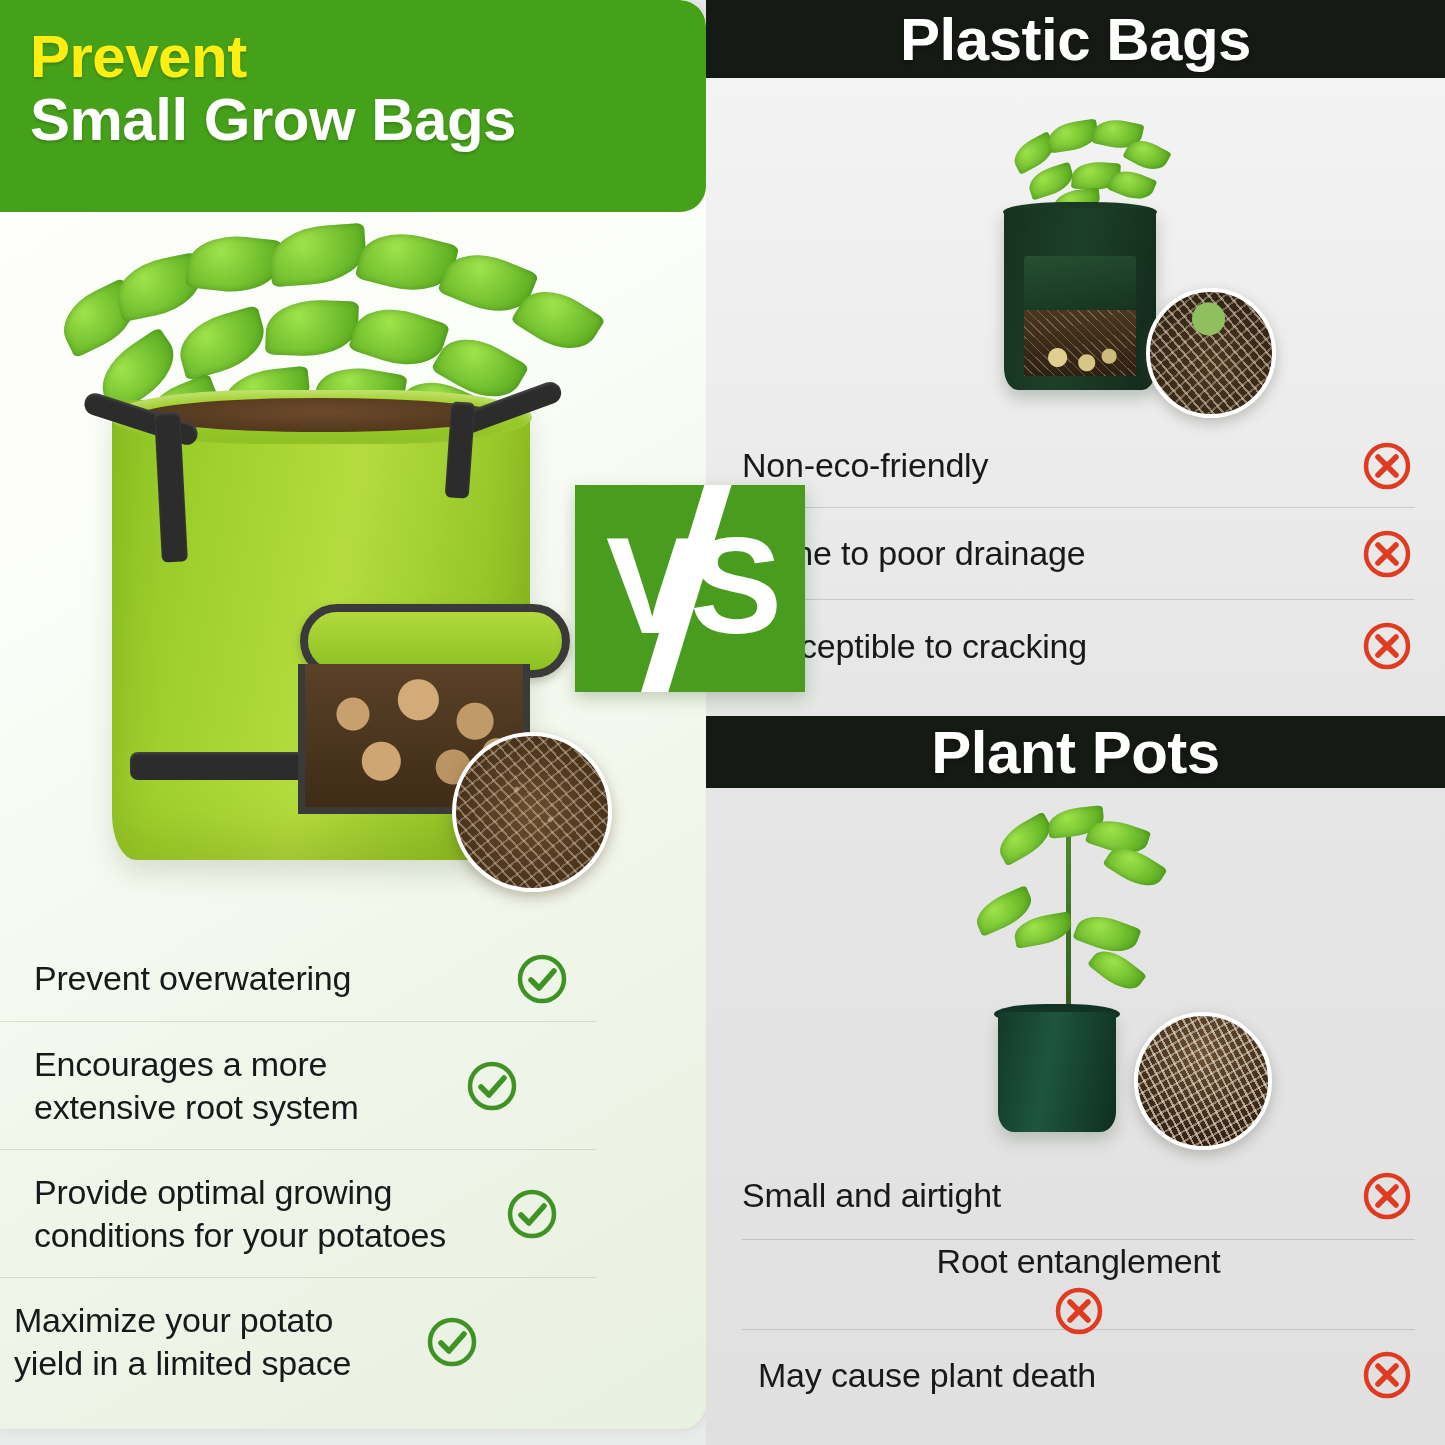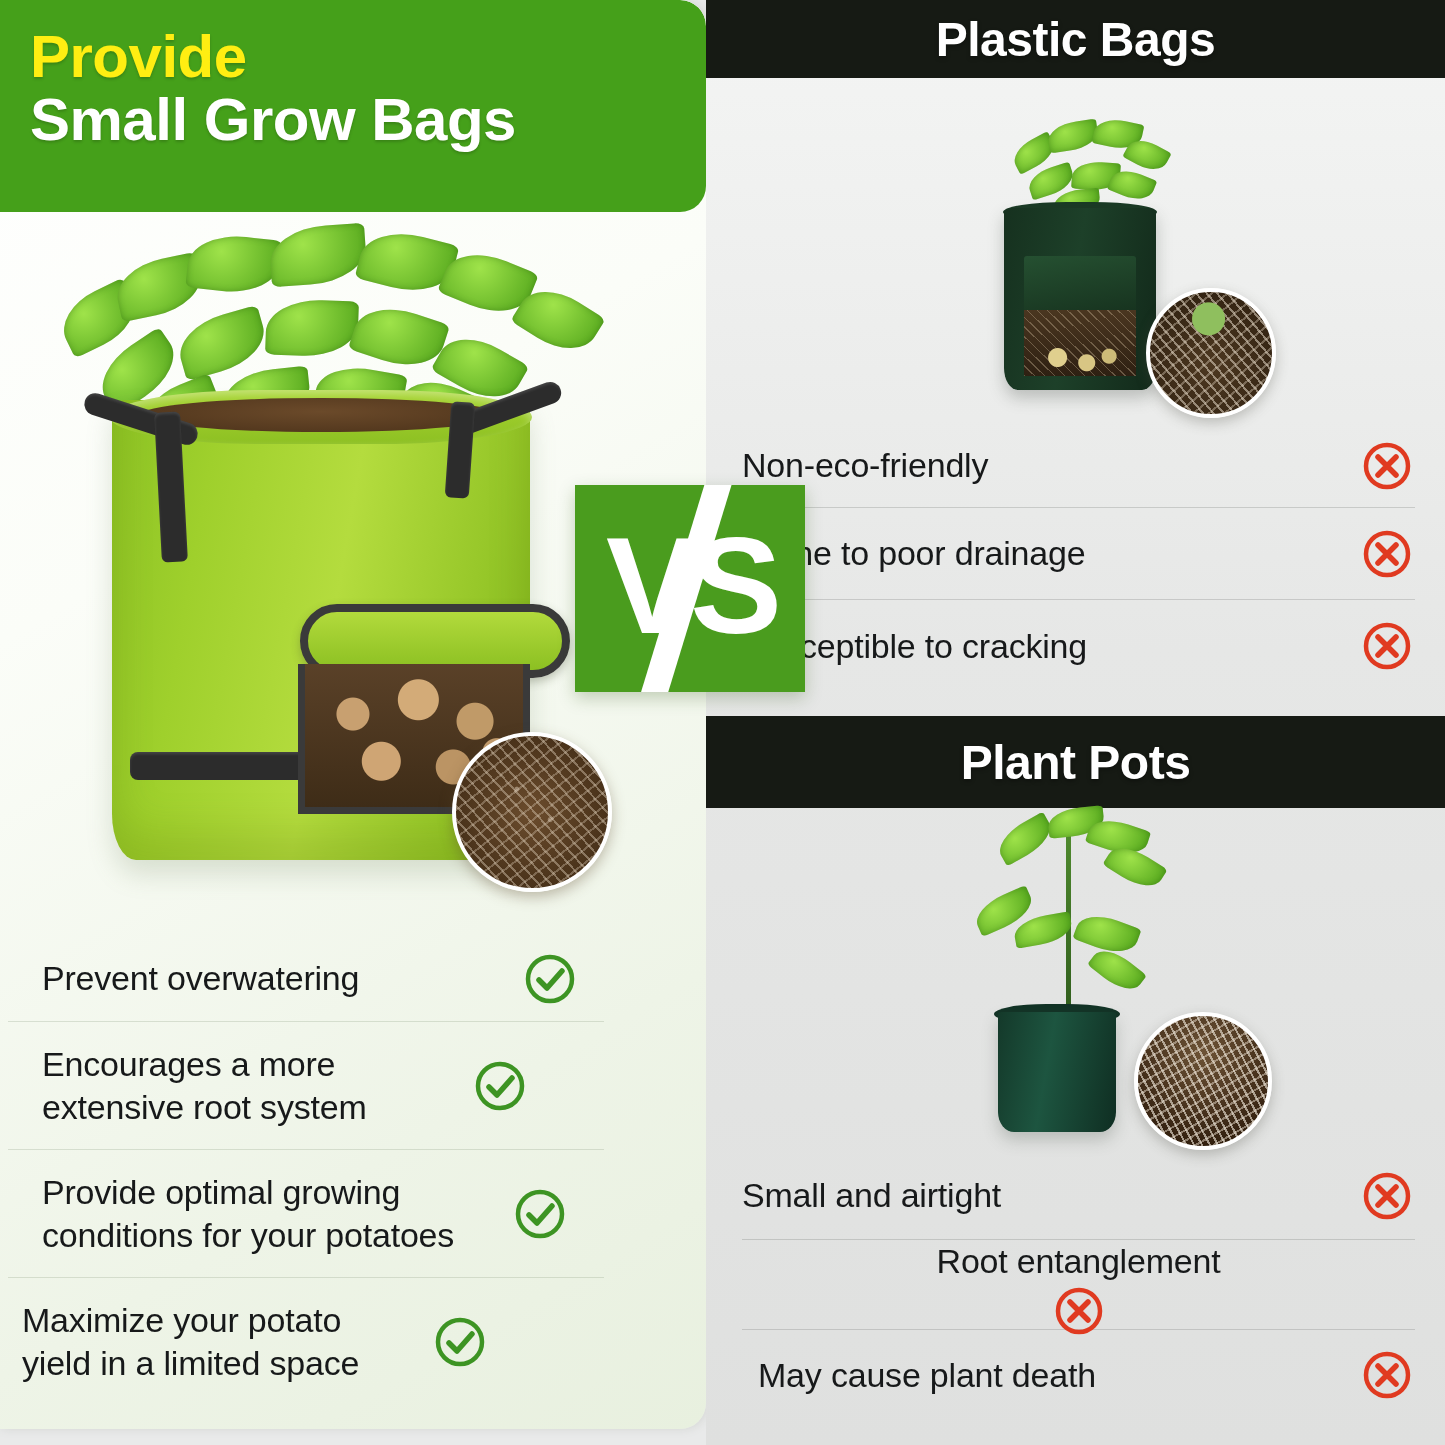--- a/index.html
+++ b/index.html
@@ -101,21 +101,21 @@
     background:
       radial-gradient(circle at 40% 35%,rgba(220,205,185,.5) 0 2px,transparent 3px),
       radial-gradient(circle at 62% 55%,rgba(225,210,190,.45) 0 2px,transparent 3px),
       repeating-linear-gradient(48deg,rgba(214,198,176,.45) 0 2px,transparent 2px 9px),
       repeating-linear-gradient(-38deg,rgba(205,188,166,.38) 0 2px,transparent 2px 11px),
       radial-gradient(circle at 50% 50%,#6b4c2d,#3b2712);
     box-shadow:0 5px 14px rgba(90,70,40,.35);
   }
 
   
-  .benefits{ position:absolute; left:8px; top:936px; width:596px; }
+  .benefits{ position:absolute; left:0; top:936px; width:596px; }
   .b-row{
     position:relative; display:flex; align-items:center;
     padding:0 26px 0 34px; border-bottom:1px solid rgba(150,165,140,.3);
   }
   .b-row:last-child{ border-bottom:none; }
   .b-text{
     flex:1; font-size:34px; color:#17191a; line-height:1.26; letter-spacing:-0.2px;
     padding-right:14px;
   }
   .ico{ width:56px; height:56px; flex:0 0 56px; }
@@ -138,23 +138,23 @@
 
   
   .right-col{
     position:absolute; left:706px; top:0; width:739px; height:1445px;
     background:linear-gradient(180deg,#f4f5f4 0%,#e6e7e6 45%,#dfe0df 100%);
   }
   .section-bar{
     position:absolute; left:0; width:739px; height:78px;
     background:#161a14; display:flex; align-items:center; justify-content:center;
   }
-  .section-bar.two{ top:716px; height:92px; }
+  .section-bar.two{ top:716px; height:72px; }
   .bar-title{
-    color:#ffffff; font-size:48px; font-weight:bold; letter-spacing:-0.5px;
+    color:#ffffff; font-size:60px; font-weight:bold; letter-spacing:-0.5px;
     text-shadow:0 2px 4px rgba(0,0,0,.35);
   }
 
   .photo-stage{ position:absolute; left:0; width:739px; }
   .ps1{ top:78px; height:344px; }
   .ps2{ top:790px; height:370px; }
 
   
   .pbag{
     position:absolute; left:298px; top:130px; width:152px; height:182px;
@@ -228,21 +228,21 @@
   .c-text{
     flex:1; font-size:34px; color:#17191a; line-height:1.26; letter-spacing:-0.2px;
   }
 </style>
 </head>
 <body>
 
 <div class="left-panel">
 
   <div class="left-header">
-    <div class="hdr-line1">Provide</div>
+    <div class="hdr-line1">Prevent</div>
     <div class="hdr-line2">Small Grow Bags</div>
   </div>
 
   <div class="product-stage">
     <div class="foliage">
       <div class="leaf" style="left:40px;  top:72px;  width:78px; height:52px; transform:rotate(-26deg);"></div>
       <div class="leaf" style="left:96px;  top:40px;  width:86px; height:54px; transform:rotate(-12deg);"></div>
       <div class="leaf" style="left:168px; top:16px;  width:92px; height:56px; transform:rotate(6deg);"></div>
       <div class="leaf" style="left:250px; top:6px;   width:96px; height:58px; transform:rotate(-4deg);"></div>
       <div class="leaf" style="left:340px; top:14px;  width:94px; height:56px; transform:rotate(14deg);"></div>

